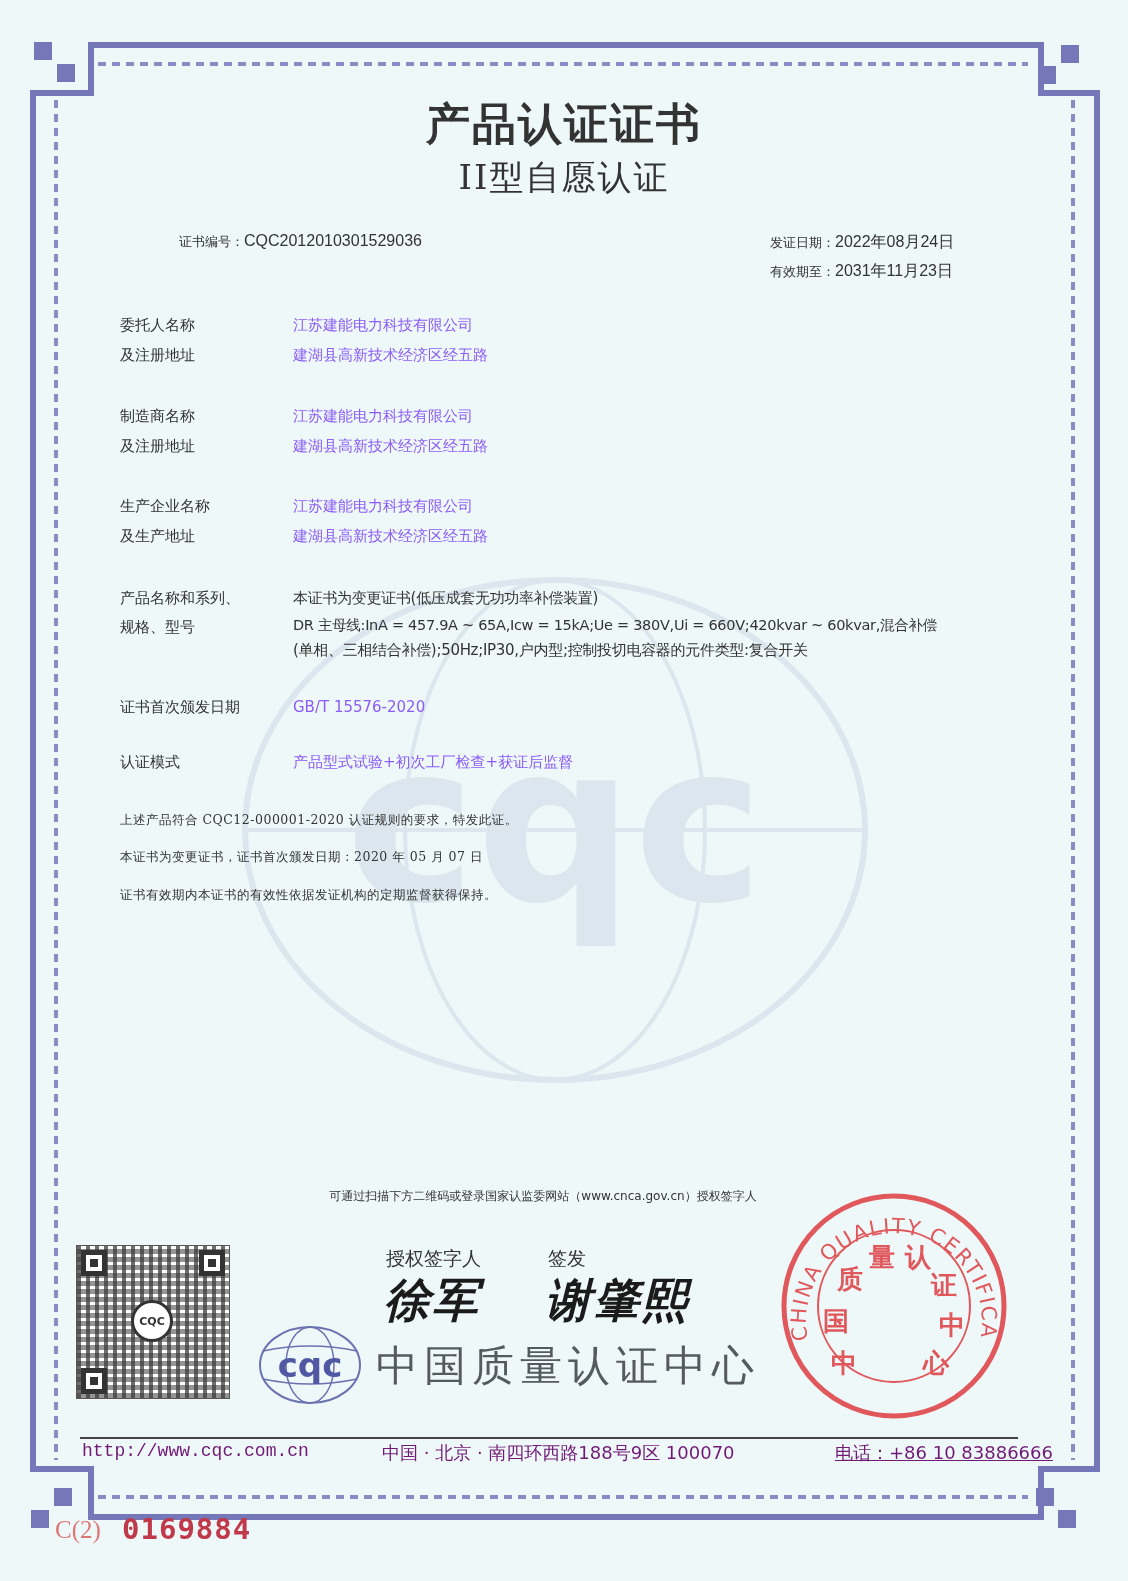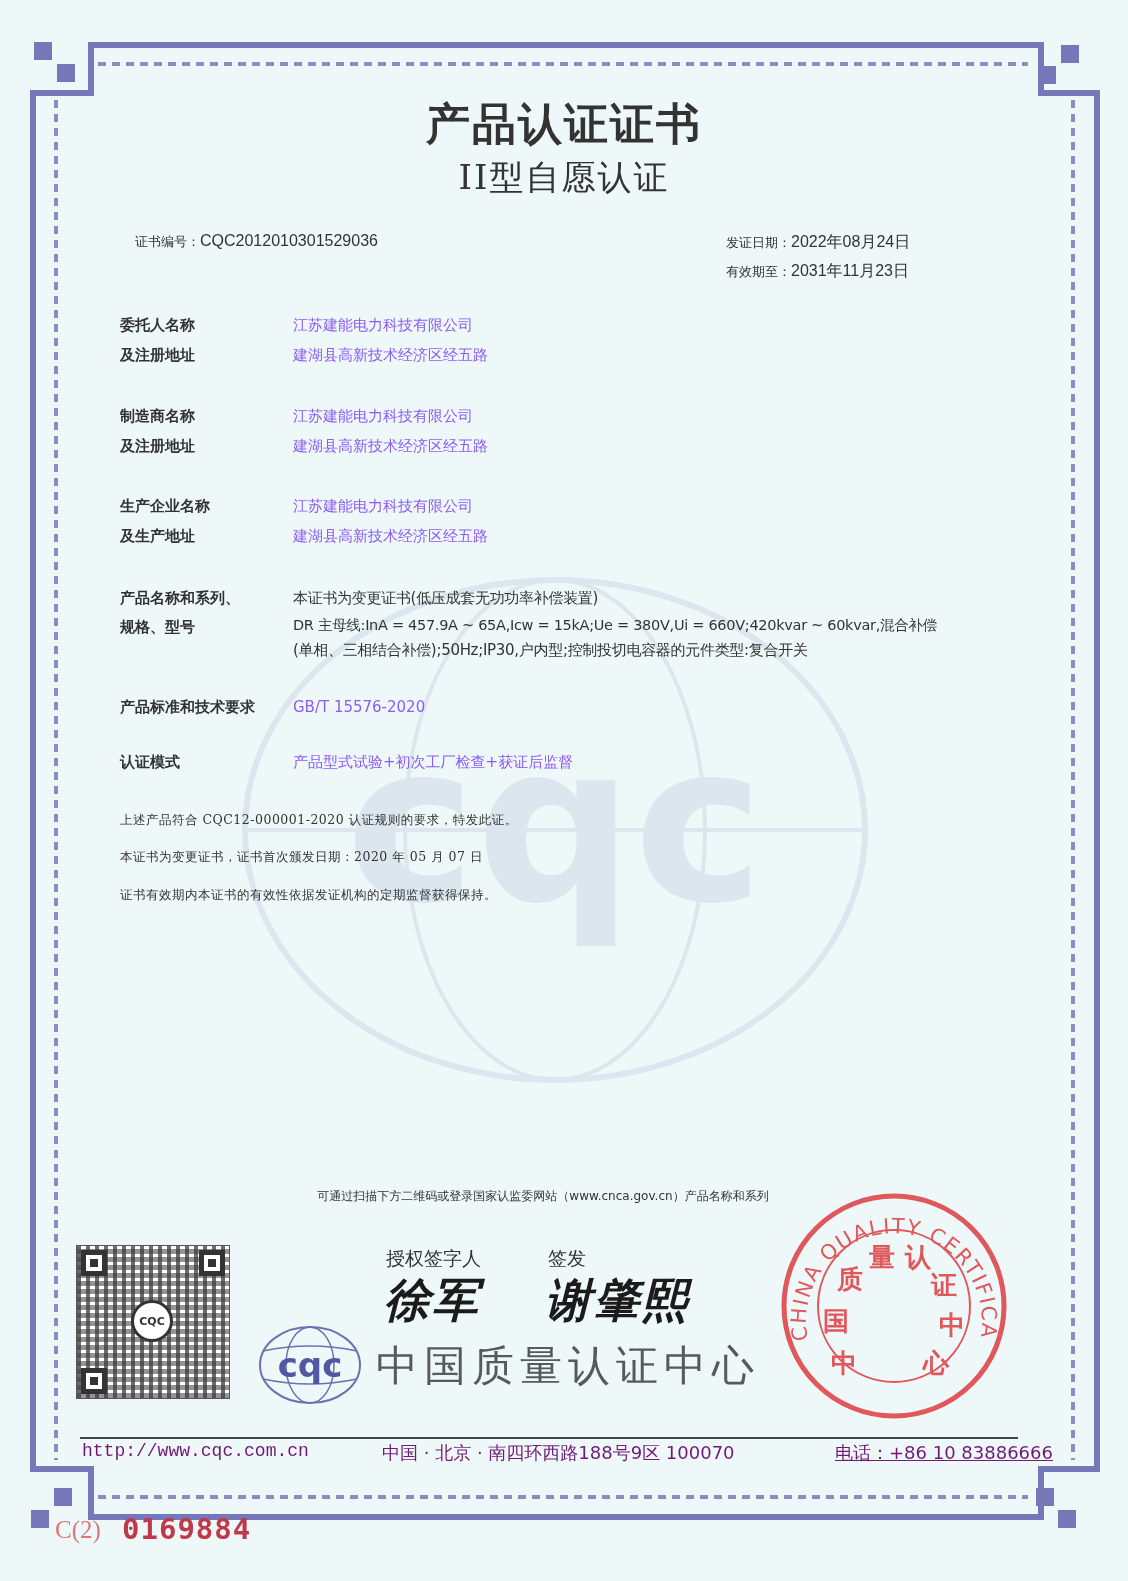--- a/index.html
+++ b/index.html
@@ -12,25 +12,25 @@
   .abs { position: absolute; }
   
   .frame-line { position: absolute; background: #7477b8; }
   .dash-h { position: absolute; height: 4px; background: repeating-linear-gradient(90deg, #8a8cc4 0 8px, transparent 8px 14px); }
   .dash-v { position: absolute; width: 4px; background: repeating-linear-gradient(180deg, #8a8cc4 0 8px, transparent 8px 14px); }
   .deco-sq { position: absolute; width: 18px; height: 18px; background: #7477b8; }
 
   .title { left: 0; width: 1128px; top: 95px; text-align: center; font-size: 44px; font-weight: bold; letter-spacing: 2px; color: #333; }
   .subtitle { left: 0; width: 1128px; top: 155px; text-align: center; font-size: 34px; color: #333; font-family: "DejaVu Serif", serif; letter-spacing: 2px; }
 
-  .meta { font-size: 15px; color: #333; }
+  .meta { font-size: 15px; color: #333; margin-left: 44px; }
   .meta .lbl { font-family: "DejaVu Serif", serif; font-size: 13px; }
   .meta .val { font-family: "Liberation Sans", sans-serif; font-size: 16px; }
 
-  .row-label { left: 120px; font-size: 15px; font-weight: bold; color: #333; }
+  .row-label { left: 120px; font-size: 15px; font-weight: normal; color: #333; }
   .row-value { left: 293px; font-size: 15px; color: #8b5cf6; font-family: "DejaVu Sans", sans-serif; }
   .spec { left: 293px; font-size: 15px; color: #333; white-space: nowrap; letter-spacing: -0.3px; }
 
   .note { left: 120px; font-size: 12.5px; color: #333; font-family: "DejaVu Serif", serif; letter-spacing: 0.5px; }
 
   .verify { left: 0; width: 1086px; text-align: center; top: 1188px; font-size: 12px; color: #333; }
 
   .qr { left: 76px; top: 1245px; width: 152px; height: 152px; background: #fff;
         background-image:
           repeating-linear-gradient(90deg, rgba(60,60,60,.75) 0 4px, transparent 4px 9px),
@@ -157,31 +157,31 @@
 <div class="abs row-label" style="top:527px;">及生产地址</div>
 <div class="abs row-value" style="top:497px;">江苏建能电力科技有限公司</div>
 <div class="abs row-value" style="top:527px;">建湖县高新技术经济区经五路</div>
 
 <div class="abs row-label" style="top:589px;">产品名称和系列、</div>
 <div class="abs row-label" style="top:618px;">规格、型号</div>
 <div class="abs spec" style="top:589px;">本证书为变更证书(低压成套无功功率补偿装置)</div>
 <div class="abs spec" style="top:616px;font-size:14.5px;">DR  主母线:InA = 457.9A ~ 65A,Icw = 15kA;Ue = 380V,Ui = 660V;420kvar ~ 60kvar,混合补偿</div>
 <div class="abs spec" style="top:641px;">(单相、三相结合补偿);50Hz;IP30,户内型;控制投切电容器的元件类型:复合开关</div>
 
-<div class="abs row-label" style="top:698px;">产品标准和技术要求</div>
+<div class="abs row-label" style="top:698px;">证书首次颁发日期</div>
 <div class="abs row-value" style="top:698px;">GB/T 15576-2020</div>
 
 <div class="abs row-label" style="top:753px;">认证模式</div>
 <div class="abs row-value" style="top:753px;">产品型式试验+初次工厂检查+获证后监督</div>
 
 <div class="abs note" style="top:812px;">上述产品符合 CQC12-000001-2020 认证规则的要求，特发此证。</div>
 <div class="abs note" style="top:849px;">本证书为变更证书，证书首次颁发日期：2020 年 05 月 07 日</div>
 <div class="abs note" style="top:887px;text-align:right;">证书有效期内本证书的有效性依据发证机构的定期监督获得保持。</div>
 
-<div class="abs verify">可通过扫描下方二维码或登录国家认监委网站（www.cnca.gov.cn）产品名称和系列</div>
+<div class="abs verify">可通过扫描下方二维码或登录国家认监委网站（www.cnca.gov.cn）授权签字人</div>
 
 <div class="abs qr">
   <div class="qr-finder" style="left:4px;top:4px;"></div>
   <div class="qr-finder" style="right:4px;top:4px;"></div>
   <div class="qr-finder" style="left:4px;bottom:4px;"></div>
   <div class="qr-logo">CQC</div>
 </div>
 
 <div class="abs sig-label" style="left:386px;top:1246px;">授权签字人</div>
 <div class="abs sig-label" style="left:548px;top:1246px;">签发</div>

